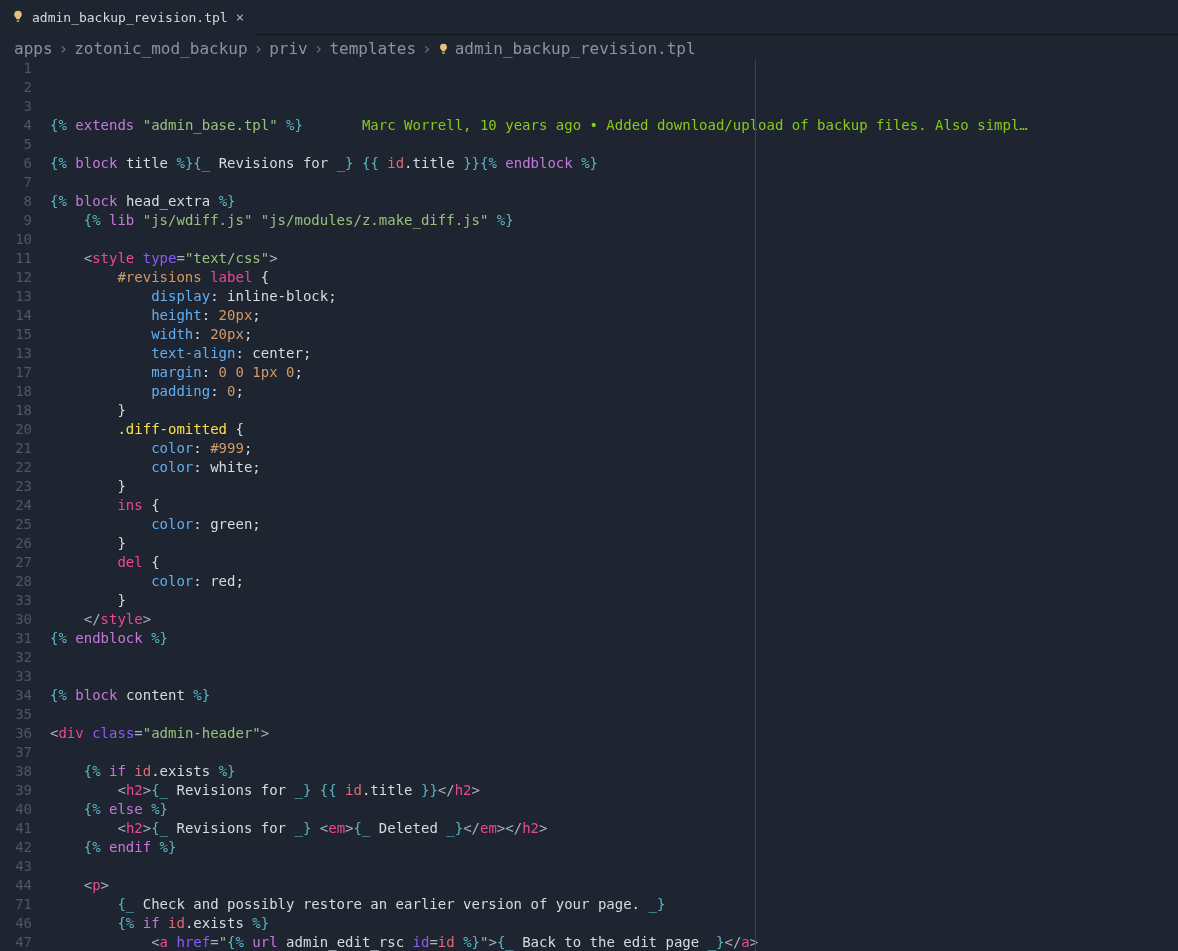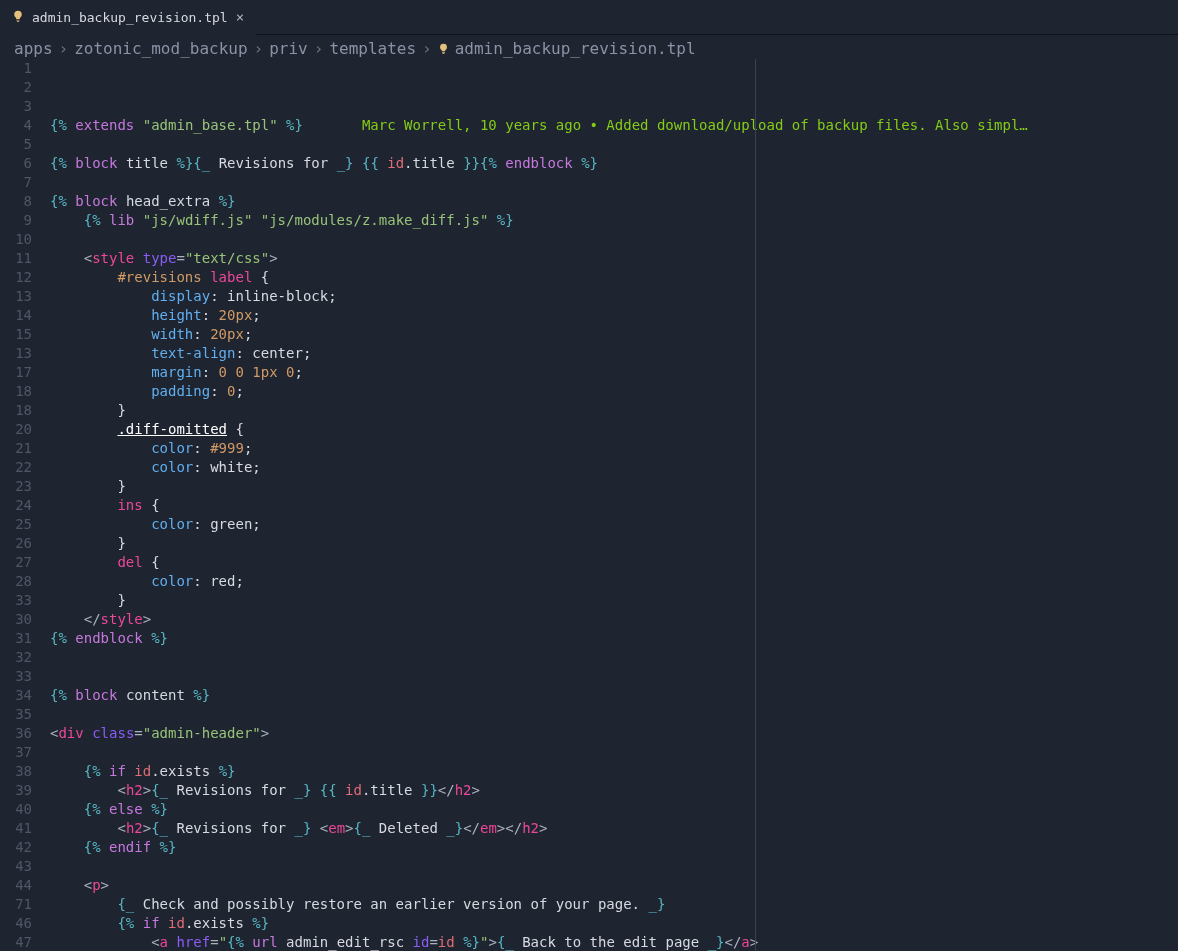--- a/index.html
+++ b/index.html
@@ -81,21 +81,21 @@
 .tag { color: #ec4899; }          
 .attr { color: #8b5cf6; }         
 .str { color: #98c379; }          
 .num { color: #d19a66; }         
 .punct { color: #abb2bf; }
 .brace { color: #56b6c2; }
 .id { color: #e06c75; }           
 .fn { color: #61afef; }           
 .sel { color: #d19a66; }          
 .white { color: #d7dae0; }
-.ylw { color: #ffffff; text-decoration: underline; }
+.ylw { color: #fde047; }
 </style>
 </head>
 <body>
 
 <div class="tab-bar">
   <div class="tab">
     <span class="tab-icon">
       <svg width="12" height="12" viewBox="0 0 16 16" fill="currentColor">
           <path d="M8 1a5 5 0 0 0-5 5c0 1.9 1 3.5 2.5 4.3V12h5v-1.7C12 9.5 13 7.9 13 6a5 5 0 0 0-5-5zM6 13h4v1H6v-1zm.5 2h3v1h-3v-1z"></path>
         </svg>

